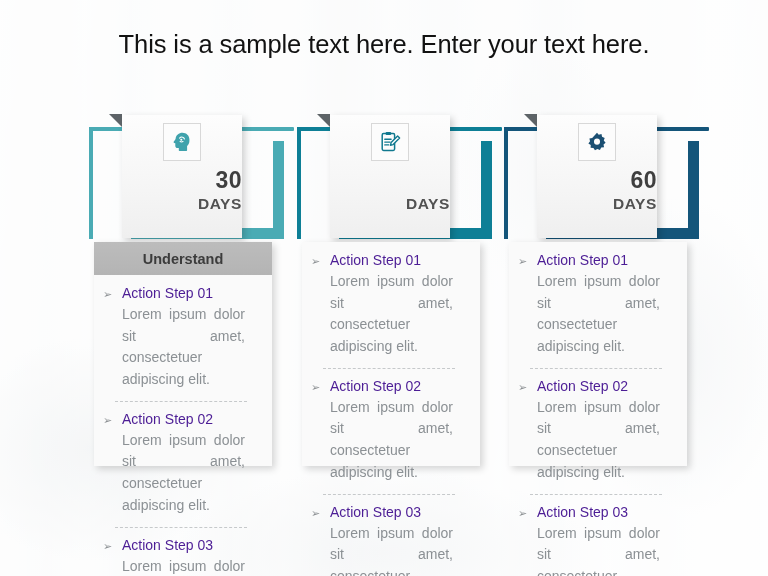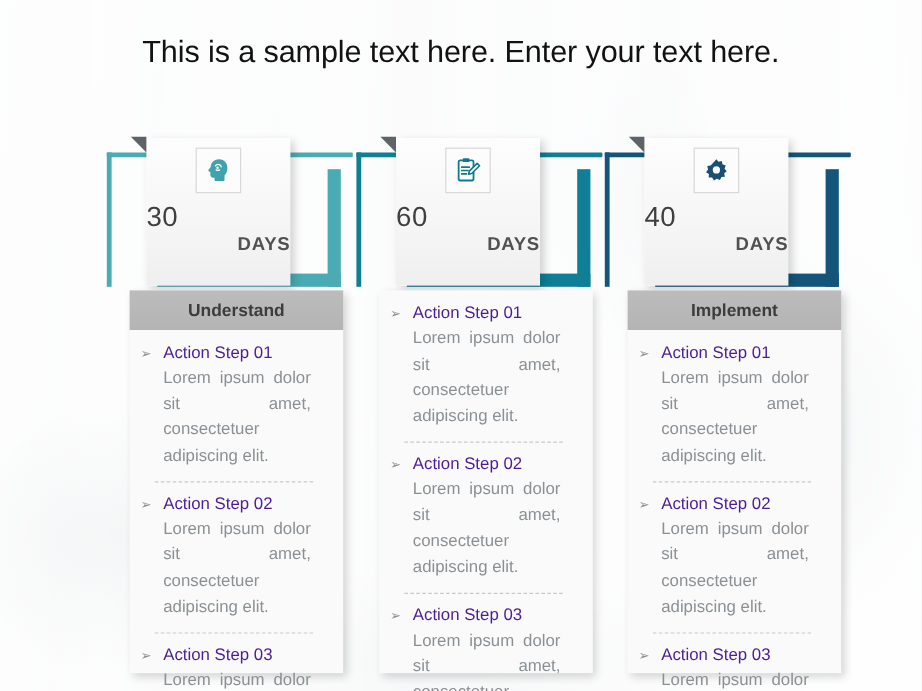--- a/index.html
+++ b/index.html
@@ -136,45 +136,45 @@
     align-items: center;
     justify-content: center;
   }
   .icon-box svg { display: block; }
 
   .day-num {
     position: absolute;
     top: 52px;
     left: 0;
     width: 100%;
-    text-align: left;
+    text-align: right;
     font-size: 23px;
-    font-weight: normal;
+    font-weight: bold;
     color: #3f3f3f;
     letter-spacing: 0.5px;
   }
   .day-word {
     position: absolute;
     top: 80px;
     left: 0;
     width: 100%;
     text-align: right;
     font-size: 15.5px;
     font-weight: bold;
     color: #515151;
     letter-spacing: 0.6px;
   }
 
   
   .panel {
     position: absolute;
     top: 127px;
-    left: 20px;
+    left: 6px;
     width: 178px;
-    height: 319px;
+    height: 224px;
     background: #fafafa;
     box-shadow: 3px 3px 7px rgba(0,0,0,0.16);
   }
   .panel-head {
     height: 33px;
     background: linear-gradient(to bottom, #bcbcbc 0%, #b4b4b4 100%);
     display: flex;
     align-items: center;
     justify-content: center;
     font-size: 14.5px;
@@ -286,21 +286,20 @@
   <div class="day-card">
     <div class="fold"></div>
     <div class="icon-box">
       <svg width="24" height="24" viewBox="0 0 24 24">
         <rect x="4.2" y="3.6" width="12.4" height="16.8" rx="1.4" fill="none" stroke="#11798f" stroke-width="1.5"></rect>
         <rect x="7.6" y="1.9" width="5.6" height="3.2" rx="1" fill="#11798f"></rect>
         <path d="M6.8 9.3h6.3M6.8 12.1h5.2M6.8 14.9h3.9" stroke="#11798f" stroke-width="1.4" stroke-linecap="round"></path>
         <path d="M19.6 6.1l2 2-6.5 6.5-2.6.6.6-2.6z" fill="#ffffff" stroke="#11798f" stroke-width="1.4" stroke-linejoin="round"></path>
       </svg>
     </div>
-    <div class="day-num">60</div>
     <div class="day-word">DAYS</div>
   </div>
 
   <div class="panel">
     <div class="panel-body">
       <div class="step">
         <div class="step-title-row">
           <span class="arrow">➢</span>
           <span class="step-title">Action Step 01</span>
         </div>
@@ -334,26 +333,25 @@
   <div class="br-bottom" style="background: rgb(20, 85, 122);"></div>
 
   <div class="day-card">
     <div class="fold"></div>
     <div class="icon-box">
       <svg width="22" height="22" viewBox="0 0 24 24">
         <path d="M12 1.8l1.9 2.4 3-.8.6 3 2.9 1.1-1 2.9 2 2.3-2.3 2 .6 3-3.1.4-1.4 2.7-2.8-1.3-2.6 1.6-1.7-2.6-3.1-.1.2-3.1-2.6-1.7 1.8-2.5-.7-3 3.1-.5z" fill="#1b4f72"></path>
         <circle cx="12" cy="11.6" r="3.3" fill="#fcfcfc"></circle>
       </svg>
     </div>
-    <div class="day-num">40</div>
+    <div class="day-num">60</div>
     <div class="day-word">DAYS</div>
   </div>
 
   <div class="panel">
-    <div class="panel-head">Implement</div>
     <div class="panel-body">
       <div class="step">
         <div class="step-title-row">
           <span class="arrow">➢</span>
           <span class="step-title">Action Step 01</span>
         </div>
         <div class="step-desc">Lorem ipsum dolor sit amet, consectetuer adipiscing elit.</div>
       </div>
       <div class="divider"></div>
       <div class="step">

